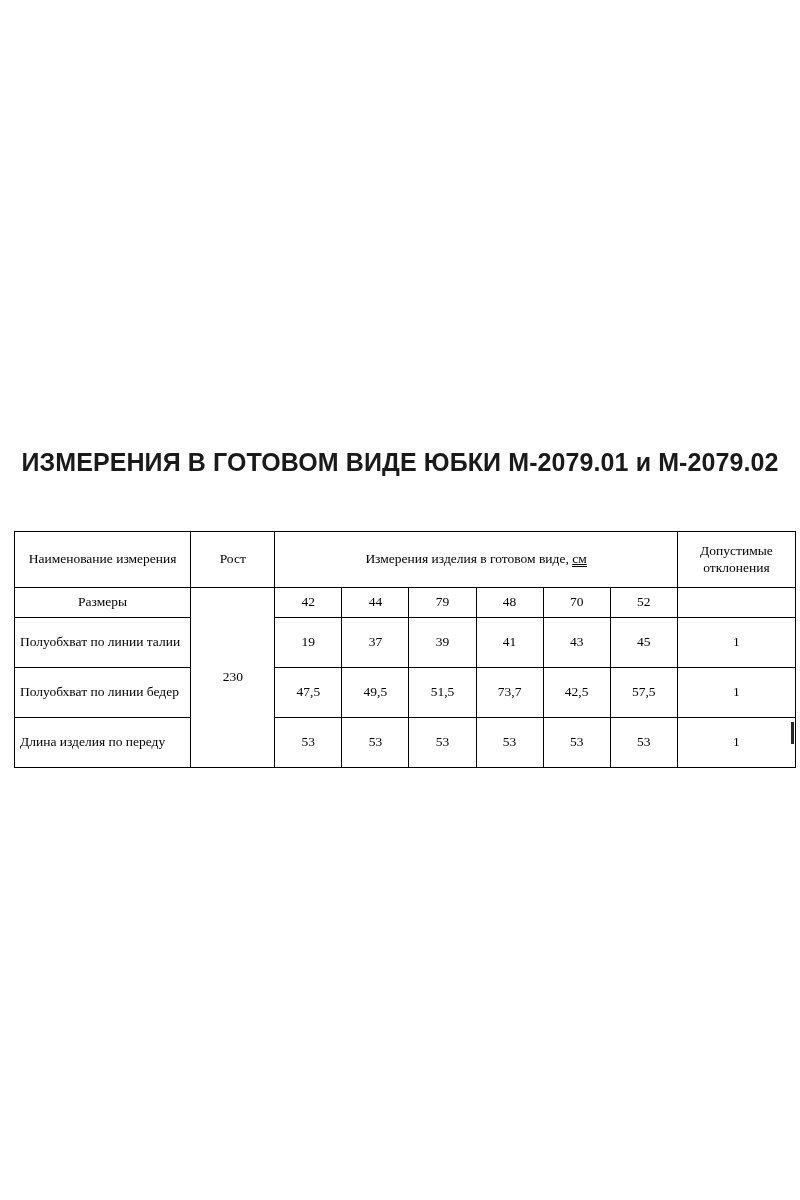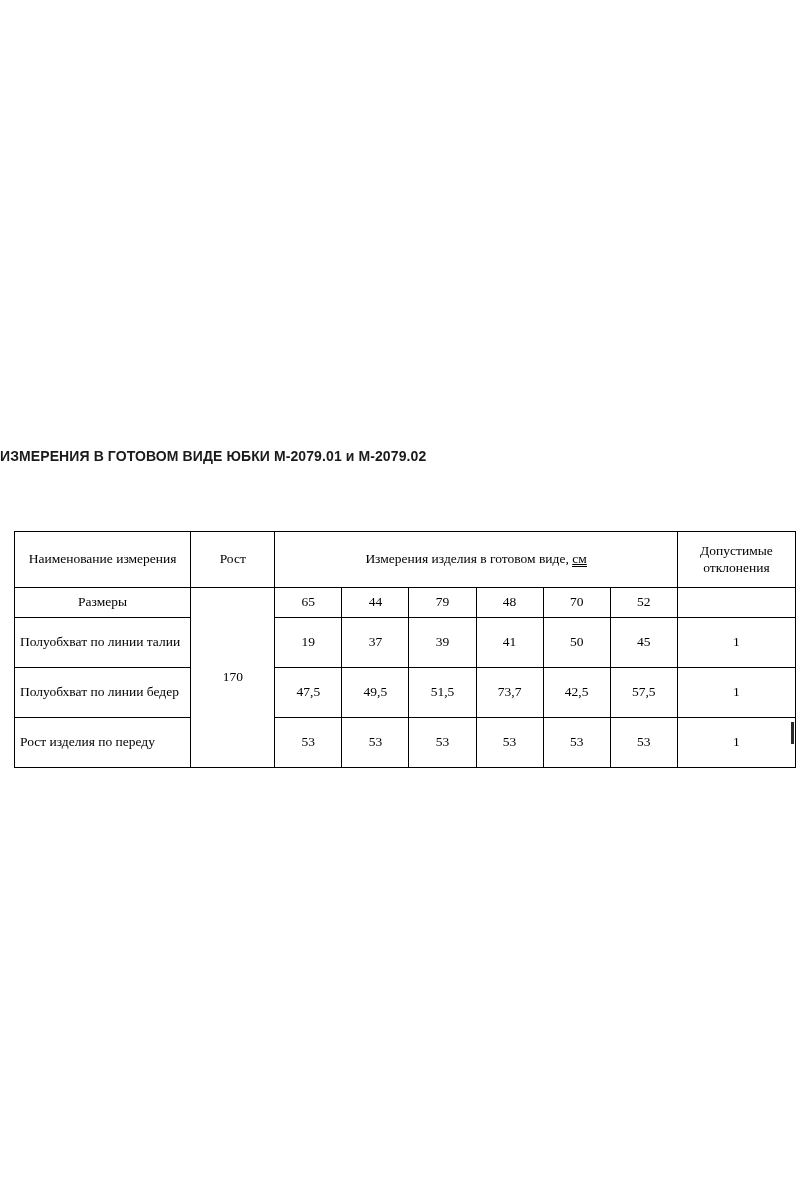--- a/index.html
+++ b/index.html
@@ -22,21 +22,22 @@
     top: 0;
     width: 800px;
     height: 1200px;
   }
 
   .doc-title {
     position: absolute;
     left: 0;
     top: 448px;
     width: 800px;
-    font-size: 14px;
+    text-align: center;
+    font-size: 25px;
     font-weight: bold;
     letter-spacing: 0.1px;
     color: #1a1a1a;
   }
 
   .table-wrap {
     position: absolute;
     left: 14px;
     top: 531px;
     width: 782px;
@@ -110,54 +111,54 @@
       <tbody>
         <tr class="hdr-name">
           <td class="c-center">Наименование измерения</td>
           <td class="c-center">Рост</td>
           <td class="c-center" colspan="6"><span>Измерения изделия в готовом виде, </span><span class="sub-underline">см</span></td>
           <td class="c-center">Допустимые отклонения</td>
         </tr>
 
         <tr class="row-sizes">
           <td class="c-center">Размеры</td>
-          <td rowspan="4" class="c-center">170</td>
-          <td class="c-center">65</td>
+          <td rowspan="4" class="c-center">230</td>
+          <td class="c-center">42</td>
           <td class="c-center">44</td>
           <td class="c-center">79</td>
           <td class="c-center">48</td>
           <td class="c-center">70</td>
           <td class="c-center">52</td>
           <td class="c-center"></td>
         </tr>
 
         <tr class="row-body">
           <td class="c-left">Полуобхват по линии талии</td>
           <td class="c-center">19</td>
           <td class="c-center">37</td>
           <td class="c-center">39</td>
           <td class="c-center">41</td>
-          <td class="c-center">50</td>
+          <td class="c-center">43</td>
           <td class="c-center">45</td>
           <td class="c-center">1</td>
         </tr>
 
         <tr class="row-body">
           <td class="c-left">Полуобхват по линии бедер</td>
           <td class="c-center">47,5</td>
           <td class="c-center">49,5</td>
           <td class="c-center">51,5</td>
           <td class="c-center">73,7</td>
           <td class="c-center">42,5</td>
           <td class="c-center">57,5</td>
           <td class="c-center">1</td>
         </tr>
 
         <tr class="row-body">
-          <td class="c-left">Рост изделия по переду</td>
+          <td class="c-left">Длина изделия по переду</td>
           <td class="c-center">53</td>
           <td class="c-center">53</td>
           <td class="c-center">53</td>
           <td class="c-center">53</td>
           <td class="c-center">53</td>
           <td class="c-center">53</td>
           <td class="c-center">1</td>
         </tr>
       </tbody>
     </table>

